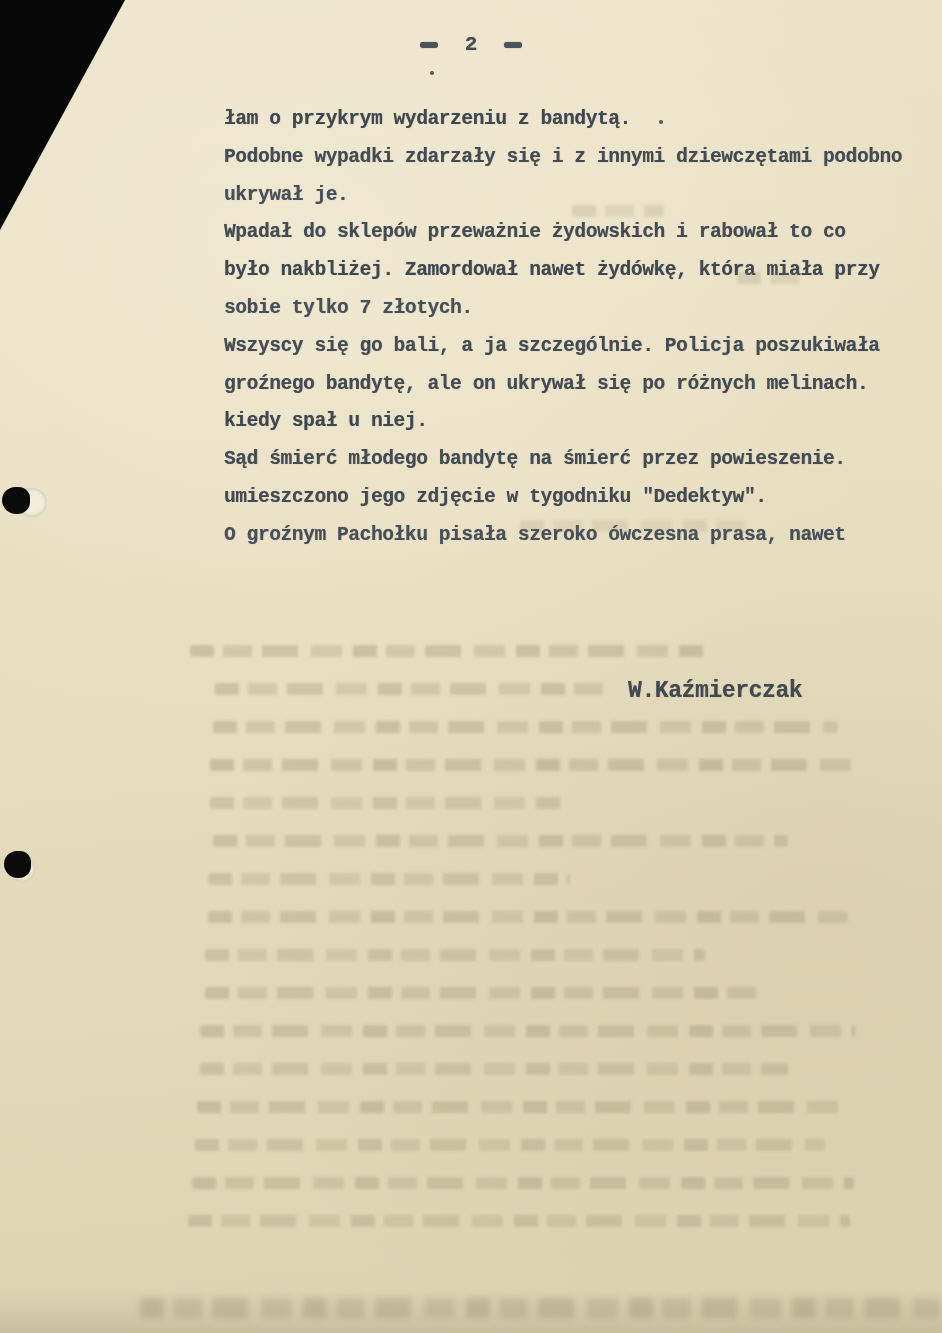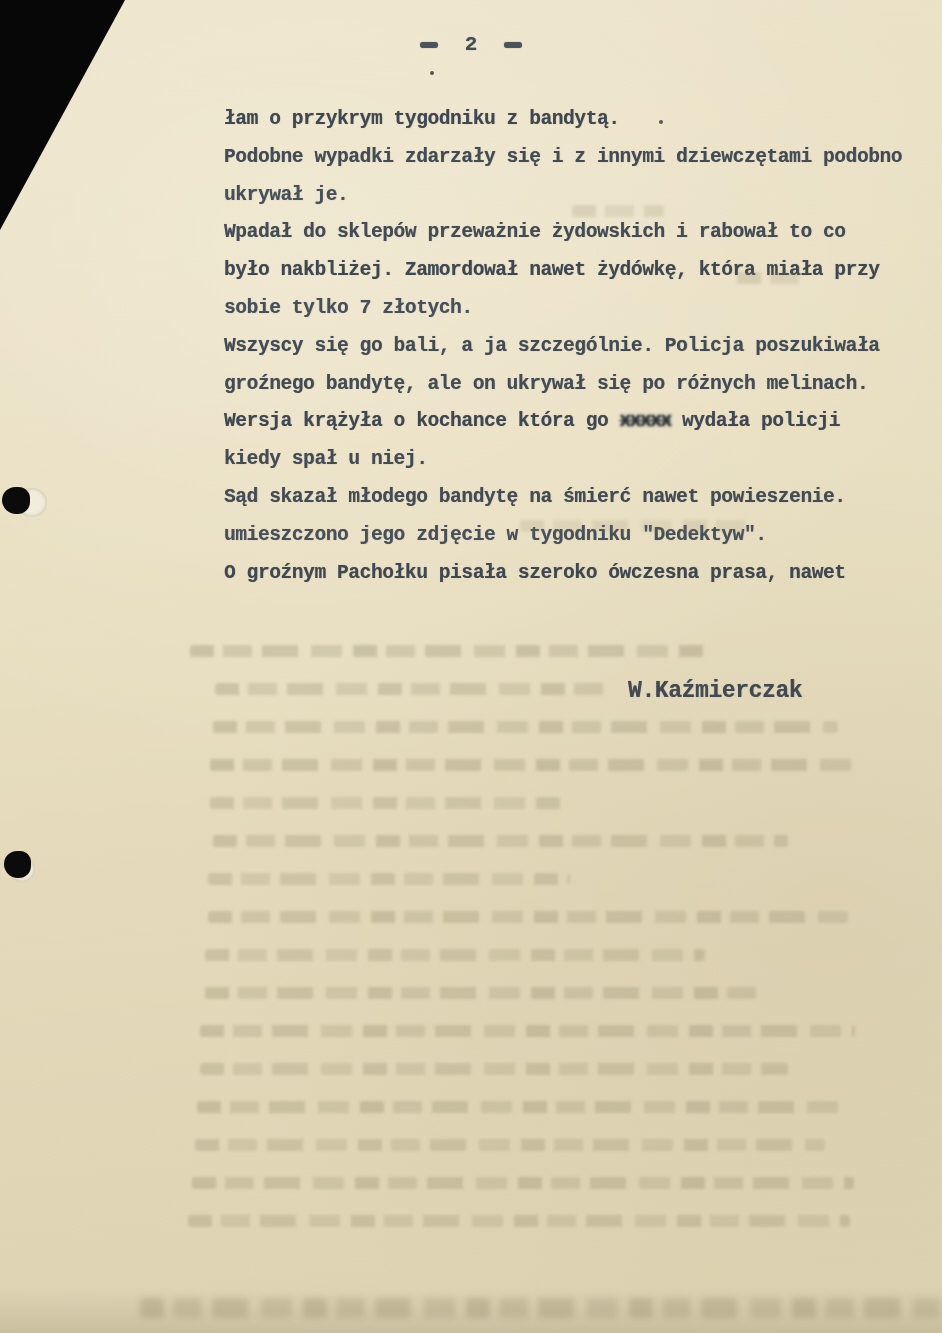--- a/index.html
+++ b/index.html
@@ -73,31 +73,30 @@
     <div class="dark"></div>
   </div>
 
   <div class="header">
     <span class="dash"></span>
     <span class="pgnum">2</span>
     <span class="dash"></span>
   </div>
 
   <div class="text-block">
-      <div class="tline">łam o przykrym tygodniku z bandytą.</div>
+      <div class="tline">łam o przykrym wydarzeniu z bandytą.</div>
       <div class="tline">Podobne wypadki zdarzały się i z innymi dziewczętami podobno</div>
       <div class="tline">ukrywał je.</div>
       <div class="tline">Wpadał do sklepów przeważnie żydowskich i rabował to co</div>
       <div class="tline">było nakbliżej. Zamordował nawet żydówkę, która miała przy</div>
       <div class="tline">sobie tylko 7 złotych.</div>
       <div class="tline">Wszyscy się go bali, a ja szczególnie. Policja poszukiwała</div>
       <div class="tline">groźnego bandytę, ale on ukrywał się po różnych melinach.</div>
-      <div class="tline"><span>Wersja krążyła o kochance która go </span><span class="struck">xxxxx</span><span> wydała policji</span></div>
       <div class="tline">kiedy spał u niej.</div>
-      <div class="tline">Sąd skazał młodego bandytę na śmierć nawet powieszenie.</div>
+      <div class="tline">Sąd śmierć młodego bandytę na śmierć przez powieszenie.</div>
       <div class="tline">umieszczono jego zdjęcie w tygodniku "Dedektyw".</div>
       <div class="tline">O groźnym Pachołku pisała szeroko ówczesna prasa, nawet</div>
     </div>
 
   <div class="signature">W.Kaźmierczak</div>
 
   <div>
       <div class="ghost" style="left: 572px; top: 205px; width: 92px; opacity: 0.35;"></div>
       <div class="ghost" style="left: 737px; top: 272px; width: 72px; opacity: 0.38;"></div>
       <div class="ghost" style="left: 520px; top: 520px; width: 230px; opacity: 0.28;"></div>

